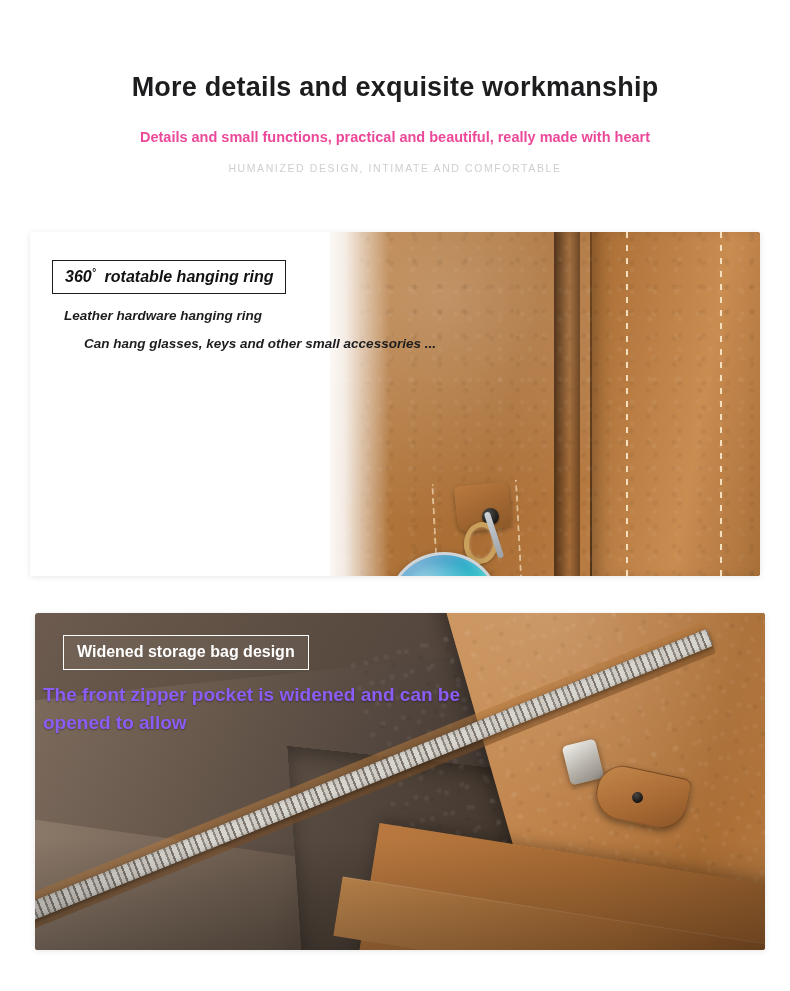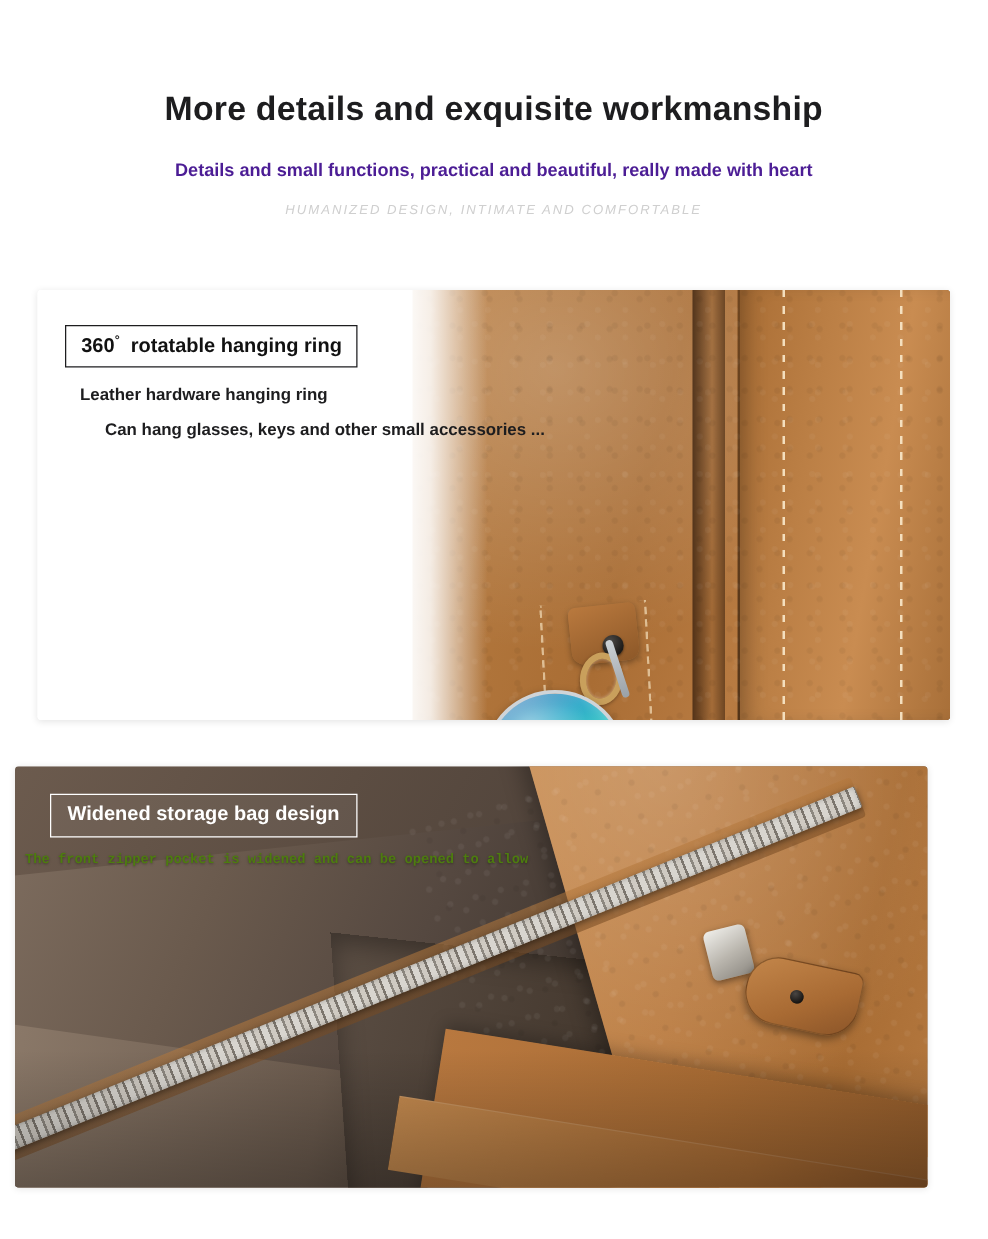--- a/index.html
+++ b/index.html
@@ -26,47 +26,47 @@
   .headline {
     font-size: 27px;
     font-weight: bold;
     color: #1d1d1f;
     letter-spacing: 0.2px;
   }
   .subhead {
     margin-top: 26px;
     font-size: 14.5px;
     font-weight: bold;
-    color: #4c1d95;
+    color: #ec4899;
   }
   .tagline {
     margin-top: 17px;
     font-size: 10.5px;
     letter-spacing: 1.6px;
     color: #cfcfcf;
     text-transform: uppercase;
-    font-style: italic;
   }
 
   
   .card {
     position: absolute;
     overflow: hidden;
     background: #fff;
     border-radius: 3px;
   }
   .card-1 {
     left: 30px;
     top: 232px;
     width: 730px;
     height: 344px;
     box-shadow: 0 1px 6px rgba(0,0,0,0.10);
+    font-style: italic;
   }
   .card-2 {
-    left: 12px;
+    left: 35px;
     top: 613px;
     width: 730px;
     height: 337px;
     box-shadow: 0 1px 6px rgba(0,0,0,0.10);
   }
 
   
   .photo {
     position: absolute;
     inset: 0;
@@ -377,27 +377,26 @@
   .cap2-title {
     font-size: 16px;
     font-weight: bold;
     color: #ffffff;
     white-space: nowrap;
   }
   .cap2-body {
     position: absolute;
     left: 8px; top: 68px;
     width: 470px;
-    font-size: 11px;
+    font-size: 19px;
     font-weight: bold;
     line-height: 1.45;
-    color: #4d7c0f;
+    color: #8b5cf6;
     z-index: 6;
     text-shadow: 0 1px 2px rgba(0,0,0,.35);
-    font-family: Liberation Mono, monospace;
   }
 </style>
 </head>
 <body>
 
 <div class="page">
 
   <div class="header">
     <div class="headline">More details and exquisite workmanship</div>
     <div class="subhead">Details and small functions, practical and beautiful, really made with heart</div>

